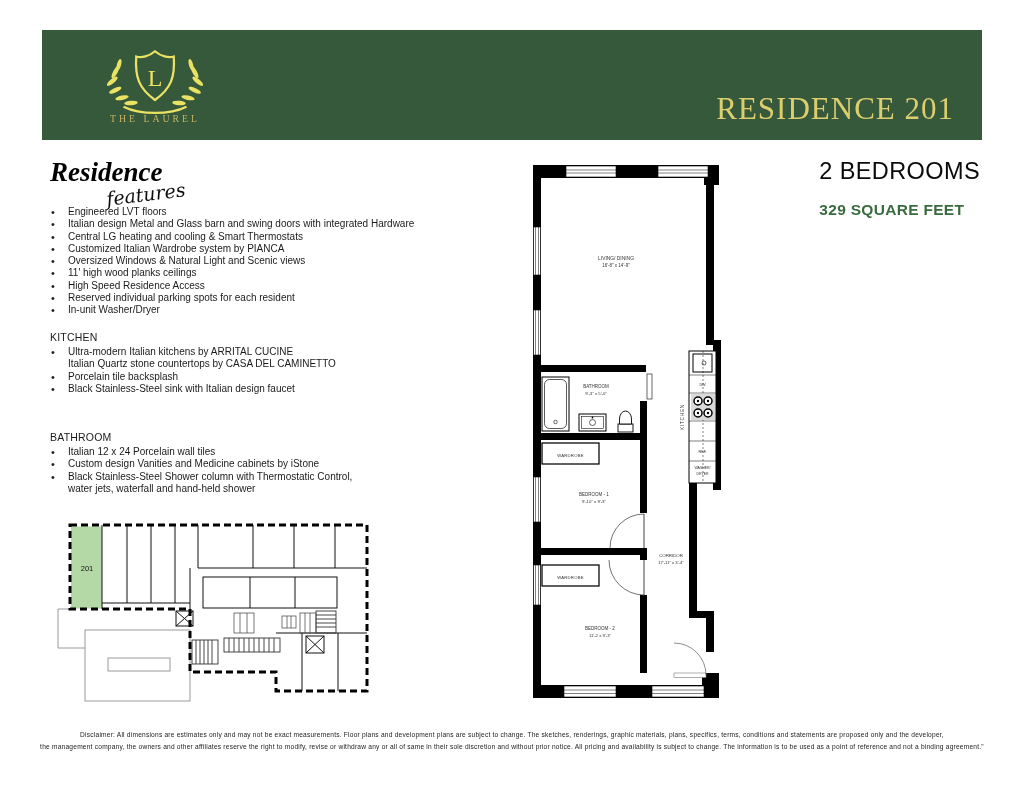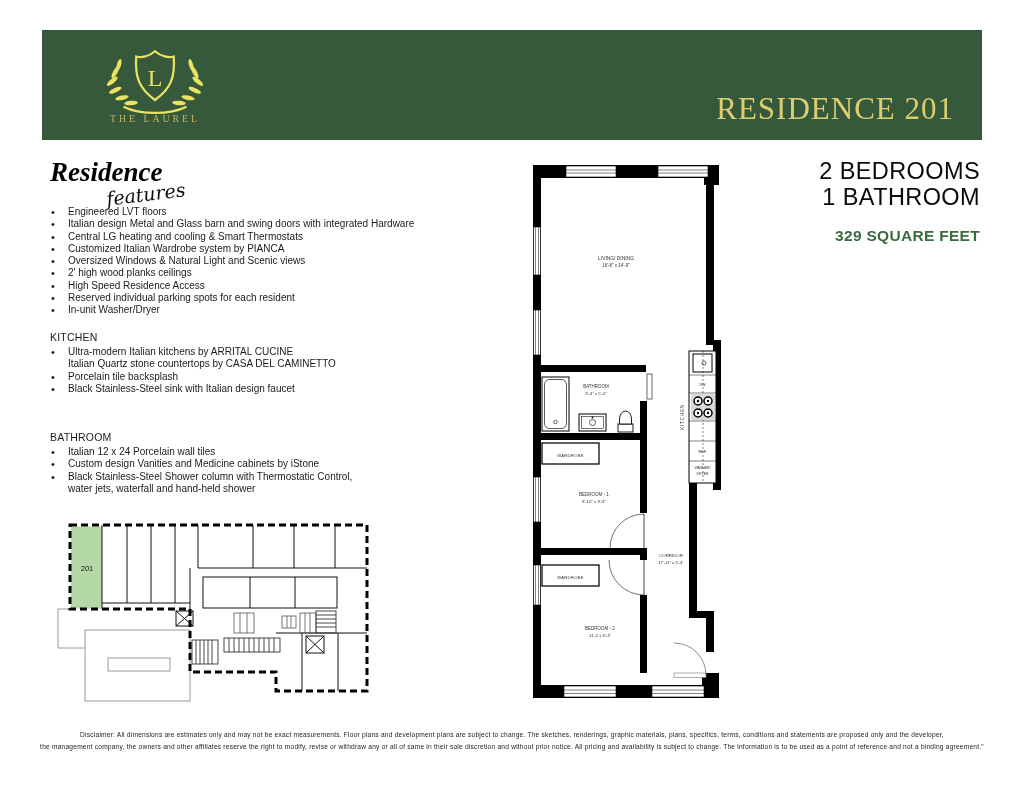--- a/index.html
+++ b/index.html
@@ -4,21 +4,21 @@
 <style>
   html,body{margin:0;padding:0;background:#fff}
   .page{position:relative;width:1024px;height:791px;background:#fff;
         font-family:"Liberation Sans",sans-serif;color:#1a1a1a;overflow:hidden}
 
   .header{position:absolute;left:42px;top:30px;width:940px;height:110px;background:#37593B}
   .logo{position:absolute;left:38px;top:12px}
   .res-title{position:absolute;right:28px;bottom:13px;font-family:"Liberation Serif",serif;
              font-size:31px;color:#DCCE6E;letter-spacing:1px}
 
-  .summary{position:absolute;right:44px;top:158px;text-align:right}
+  .summary{position:absolute;right:44px;top:158px;}
   .beds{font-size:23.5px;line-height:26px;color:#0a0a0a;letter-spacing:.4px}
   .area{margin-top:17px;font-size:15.5px;font-weight:bold;color:#3A6B3F;letter-spacing:.3px}
 
   .feat-head-main{position:absolute;left:50px;top:157px;font-family:"Liberation Serif",serif;
                   font-style:italic;font-weight:bold;font-size:27px;color:#000000}
   .feat-head-sub{position:absolute;left:106px;top:183px;font-family:"DejaVu Serif",serif;
                  font-style:italic;font-size:19px;color:#0d0d0d;transform:rotate(-7deg)}
 
   ul.blist{position:absolute;list-style:none;margin:0;padding:0;font-size:10px;
            line-height:12.3px;white-space:nowrap;color:#1a1a1a}
@@ -65,33 +65,32 @@
         <ellipse cx="132" cy="81" rx="9" ry="3" transform="rotate(4 132 81)"></ellipse>
         <path d="M58,86 C80,97 120,97 142,86" fill="none" stroke="#E9E263" stroke-width="3"></path>
       </g>
       <text x="100" y="106" text-anchor="middle" font-family="Liberation Serif,serif" font-size="13" fill="#C2B464" letter-spacing="4">THE LAUREL</text>
     </svg>
     <div class="res-title">RESIDENCE 201</div>
   </div>
 
   <div class="summary">
     <div class="beds">2 BEDROOMS</div>
-    <div class="beds">1 BATHROOM</div>
     <div class="area">329 SQUARE FEET</div>
   </div>
 
   <div class="feat-head-main">Residence</div>
   <div class="feat-head-sub">features</div>
   <ul class="blist" id="features-list">
       <li>Engineered LVT floors</li>
       <li>Italian design Metal and Glass barn and swing doors with integrated Hardware</li>
       <li>Central LG heating and cooling &amp; Smart Thermostats</li>
       <li>Customized Italian Wardrobe system by PIANCA</li>
       <li>Oversized Windows &amp; Natural Light and Scenic views</li>
-      <li>2' high wood planks ceilings</li>
+      <li>11' high wood planks ceilings</li>
       <li>High Speed Residence Access</li>
       <li>Reserved individual parking spots for each resident</li>
       <li>In-unit Washer/Dryer</li>
     </ul>
 
   <div class="sec-head" id="kitchen-head">KITCHEN</div>
   <ul class="blist" id="kitchen-list">
       <li>Ultra-modern Italian kitchens by ARRITAL CUCINE<br>Italian Quartz stone countertops by CASA DEL CAMINETTO</li>
       <li>Porcelain tile backsplash</li>
       <li>Black Stainless-Steel sink with Italian design faucet</li>

